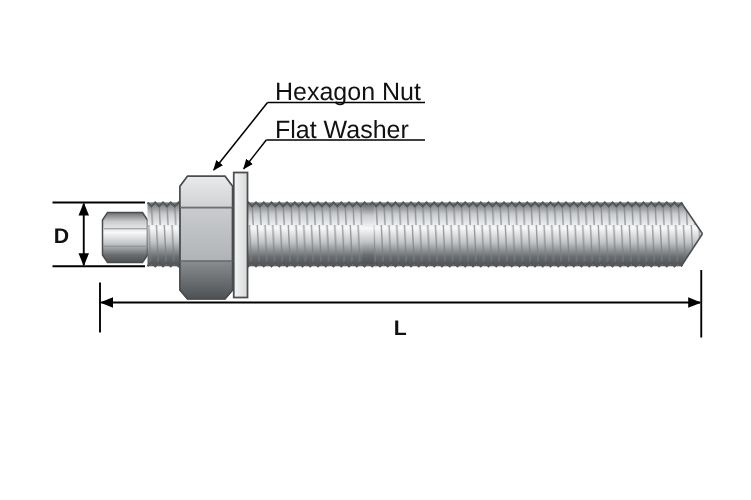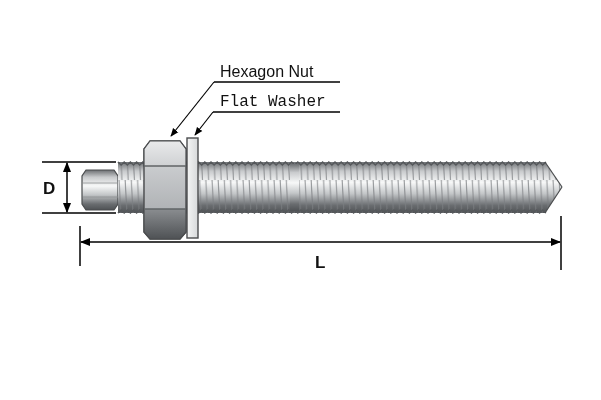--- a/index.html
+++ b/index.html
@@ -1,18 +1,18 @@
 <!DOCTYPE html>
 <html><head>
   <meta charset="utf-8">
   <style>
     html, body { margin: 0; padding: 0; background: #ffffff; }
     body { width: 601px; height: 400px; position: relative; overflow: hidden; font-family: "Liberation Sans", "DejaVu Sans", sans-serif; }
     #diagram { position: absolute; left: 0; top: 0; width: 601px; height: 400px; }
-    .callout-label { position: absolute; font-size: 16px; color: #111; white-space: nowrap; line-height: 1; }
+    .callout-label { position: absolute; font-size: 20px; color: #111; white-space: nowrap; line-height: 1; }
     .dim-label { position: absolute; font-size: 17px; font-weight: bold; color: #111; line-height: 1; }
   </style>
 </head>
 <body>
 
 <svg id="diagram" viewBox="0 0 601 400" xmlns="http://www.w3.org/2000/svg">
   <defs>
     <linearGradient id="rodGrad" x1="0" y1="0" x2="0" y2="1">
       <stop offset="0" stop-color="#6c6f72"></stop>
       <stop offset="0.18" stop-color="#c9cbcd"></stop>
@@ -89,15 +89,15 @@
   </g>
 
   <g>
     <line x1="80" y1="226" x2="80" y2="266" stroke="#000" stroke-width="1.5"></line>
     <line x1="561" y1="216" x2="561" y2="270" stroke="#000" stroke-width="1.5"></line>
     <line x1="81" y1="242" x2="560" y2="242" stroke="#000" stroke-width="1.5" marker-start="url(#arrowEnd)" marker-end="url(#arrowEnd)"></line>
   </g>
 </svg>
 
 <div class="callout-label" style="left:220px; top:64px;">Hexagon Nut</div>
-<div class="callout-label" style="left:220px; top:94px;font-family:Liberation Mono, monospace;">Flat Washer</div>
+<div class="callout-label" style="left:220px; top:94px;">Flat Washer</div>
 <div class="dim-label" style="left:43px; top:180px;">D</div>
 <div class="dim-label" style="left:315px; top:254px;">L</div>
 
 </body></html>

